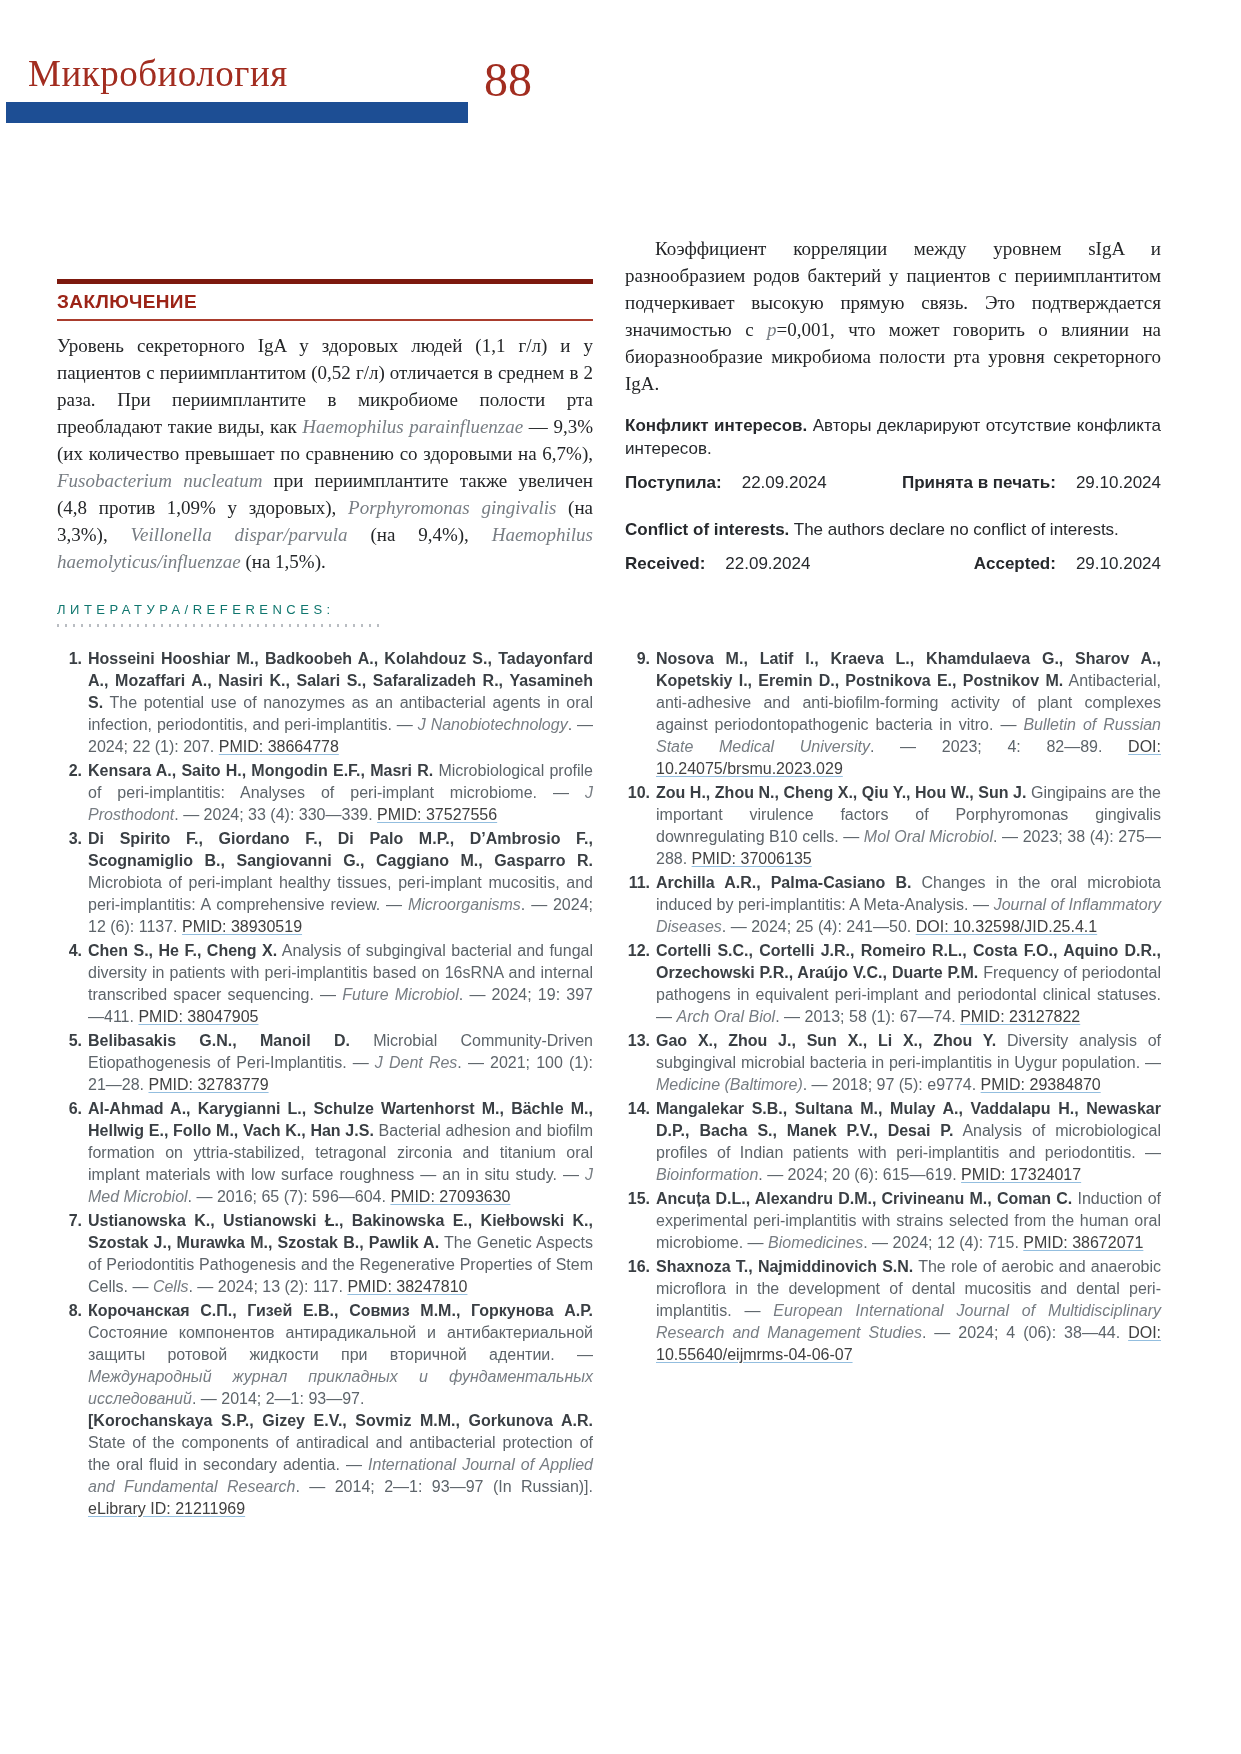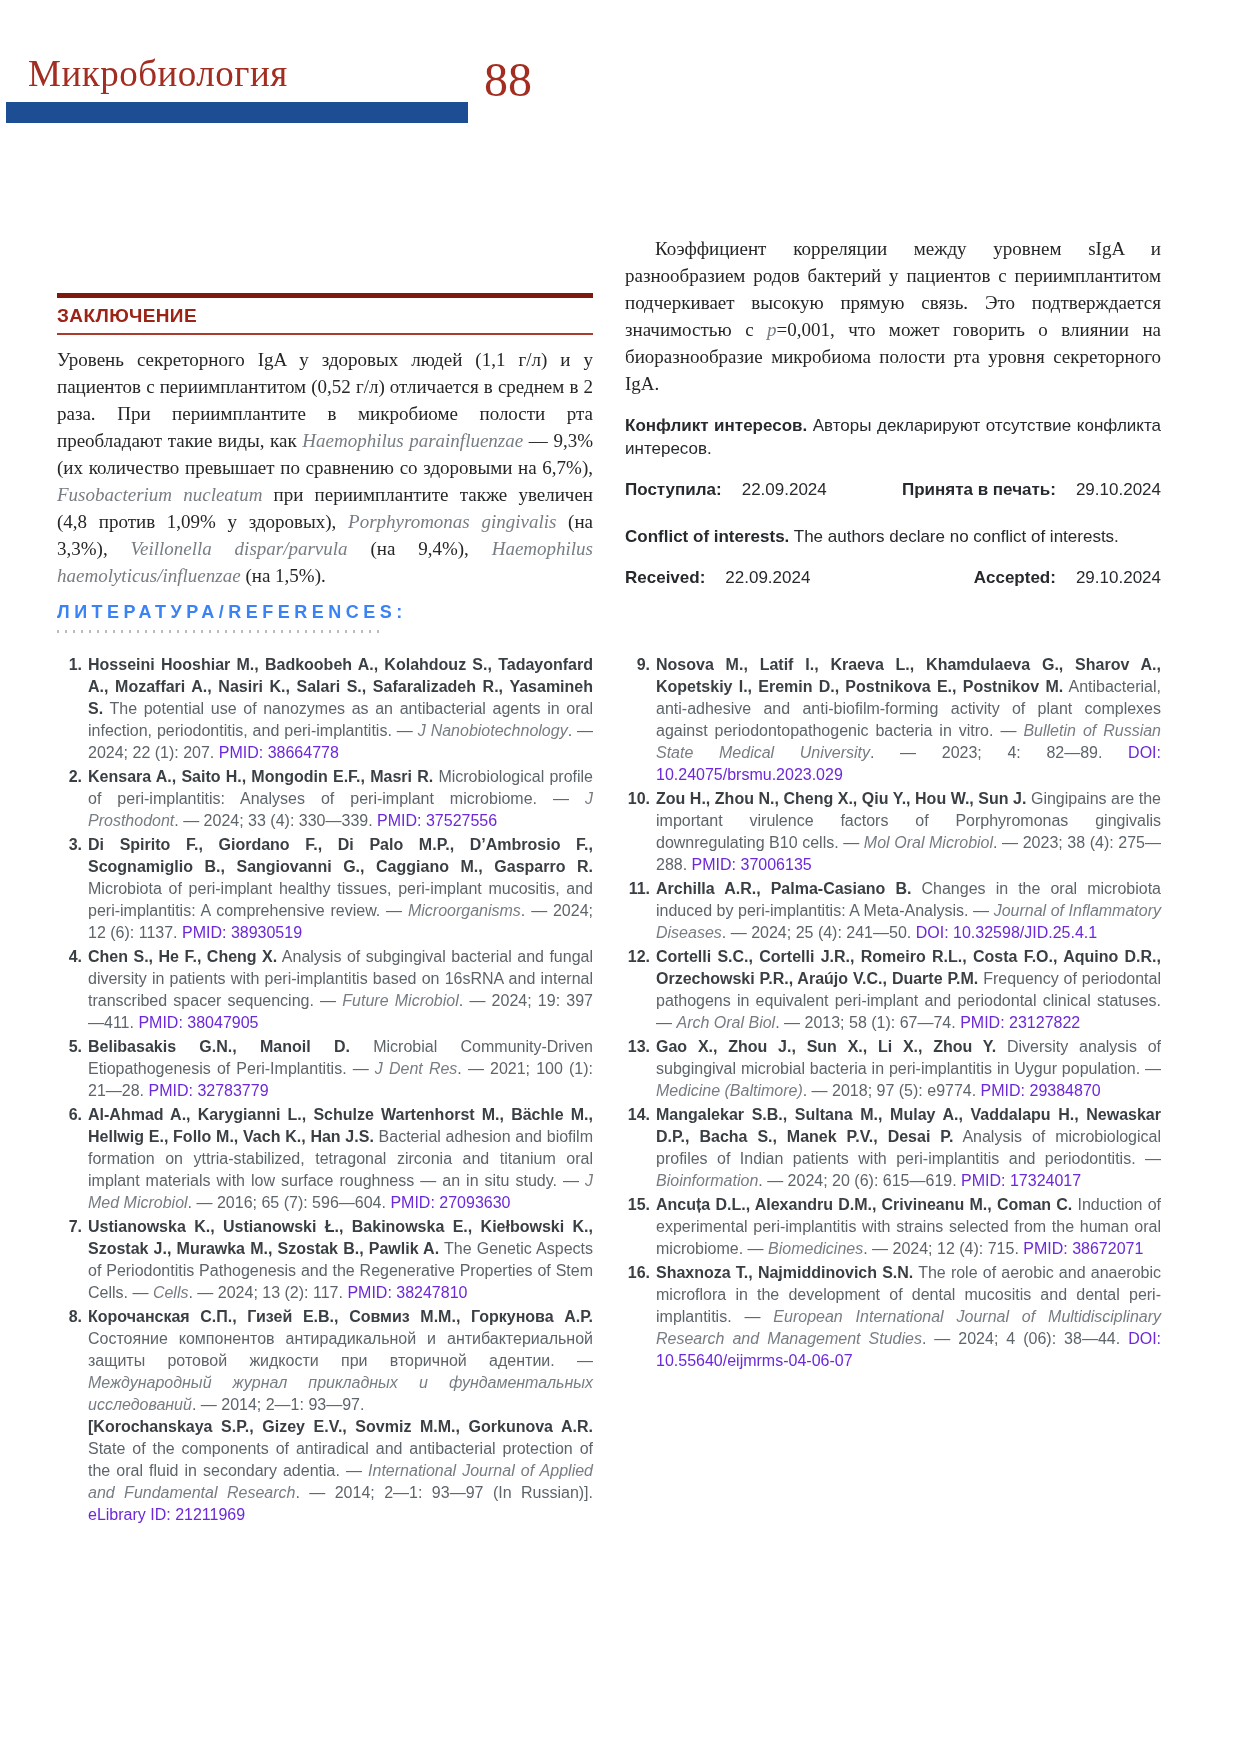--- a/index.html
+++ b/index.html
@@ -27,40 +27,40 @@
   .rule-thick{height:5px;background:#7d190e;}
   .concl-head{font-size:19px;font-weight:bold;color:#9c2417;letter-spacing:.4px;padding:7px 0 6px;}
   .rule-thin{height:2px;background:#a93c2d;}
   .serif-par{font-family:"Liberation Serif",serif;font-size:19px;line-height:27px;
              color:#242628;text-align:justify;margin-top:11px;}
   .col-right{padding-top:27px;}
   .col-right .serif-par{margin-top:0;text-indent:30px;}
   .conflict{margin-top:17px;font-size:17px;line-height:23px;color:#26292d;text-align:justify;}
   .conflict-en{margin-top:24px;}
   .dates-row{display:flex;justify-content:space-between;font-size:17px;line-height:23px;
-             color:#26292d;margin-top:18px;}
+             color:#26292d;margin-top:11px;}
   .pair{display:flex;gap:20px;}
   .dlabel{font-weight:bold;}
   .seg-b{font-weight:bold;}
 
   
   .refs{position:absolute;left:57px;top:602px;width:1104px;}
-  .refs-heading{font-size:18px;font-weight:bold;color:#3b82f6;letter-spacing:4.5px;}
+  .refs-heading{font-size:13px;font-weight:normal;color:#0f766e;letter-spacing:4.5px;}
   .refs-dots{width:324px;height:3px;margin-top:7px;
              background:repeating-linear-gradient(90deg,#b9bdc2 0 2.5px,transparent 2.5px 8px);}
   .refs-cols{display:flex;gap:32px;margin-top:21px;}
   .ref-col{width:536px;}
   .ref{display:flex;font-size:16px;line-height:22px;color:#5d646a;text-align:justify;
        margin-bottom:2px;}
   .ref-num{flex:0 0 31px;box-sizing:border-box;padding-right:6px;text-align:right;
            font-weight:bold;color:#3a3f44;}
   .ref-body{flex:1;}
   .seg-a{font-weight:bold;color:#3a3f44;}
   .seg-i{font-style:italic;color:#777d83;}
-  .link{color:#6d28d9;text-decoration-color:#93bedf;
+  .link{color:#404040;text-decoration:underline;text-decoration-color:#93bedf;
         text-underline-offset:2px;cursor:pointer;}
 </style>
 </head>
 <body>
 
 <div class="page">
 
   <div class="brand">Микробиология</div>
   <div class="brand-bar"></div>
   <div class="pagenum">88</div>

